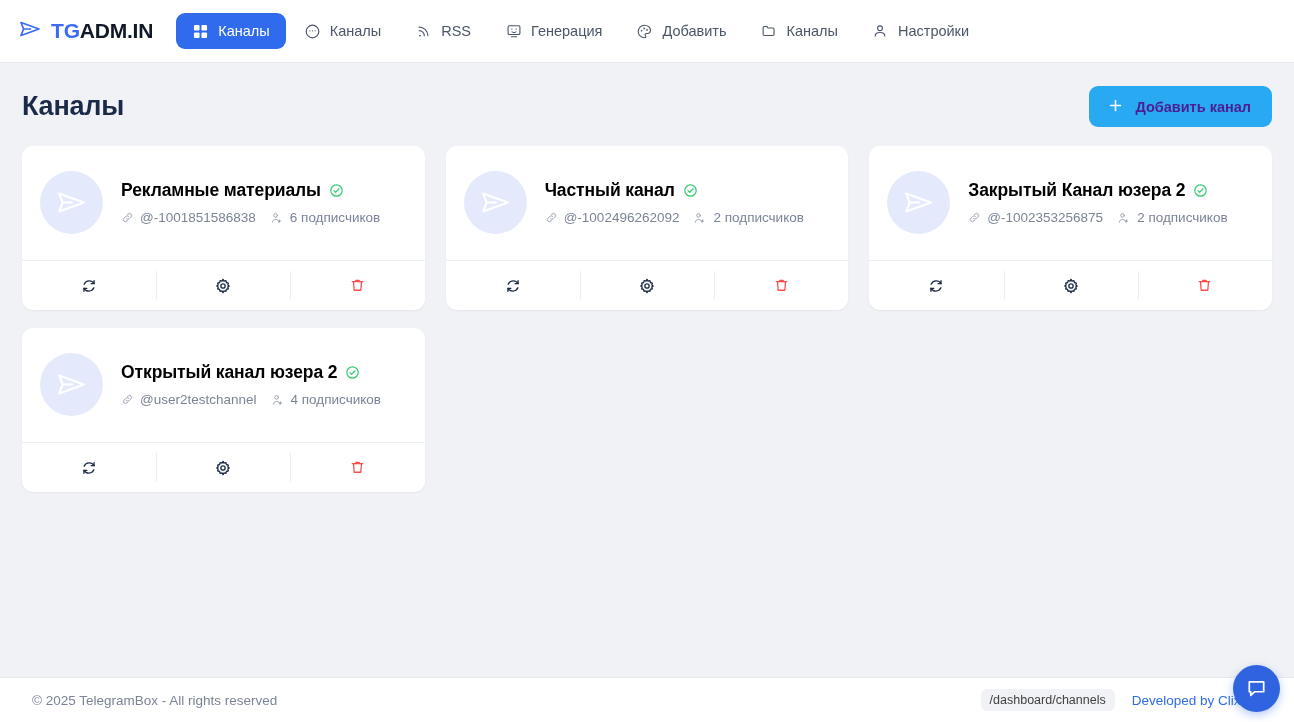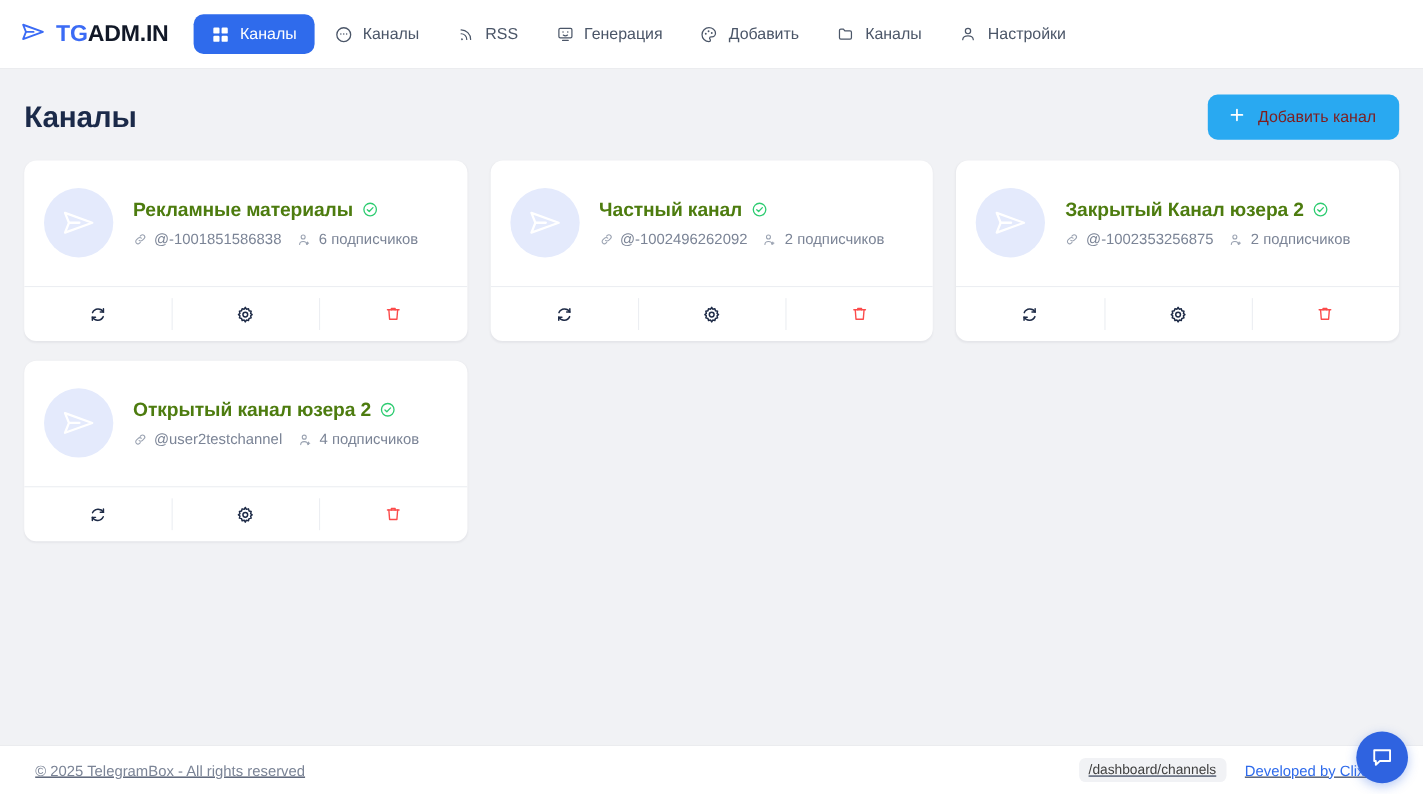--- a/index.html
+++ b/index.html
@@ -83,23 +83,23 @@
     letter-spacing: -0.2px;
   }
   .add-btn {
     display: flex;
     align-items: center;
     gap: 11px;
     height: 41px;
     padding: 0 21px 0 18px;
     border-radius: 9px;
     background: #29a9f1;
-    color: #7f1d1d;
+    color: #4c1d95;
     font-size: 14.5px;
-    font-weight: normal;
+    font-weight: bold;
     border: none;
     cursor: pointer;
     font-family: inherit;
     white-space: nowrap;
   }
   .plus-ico { font-size: 19px; font-weight: normal; line-height: 1; display: block; }
 
   
   .grid {
     display: grid;
@@ -133,21 +133,21 @@
   .card-info { min-width: 0; }
   .card-title-row {
     display: flex;
     align-items: center;
     gap: 8px;
     margin-bottom: 9px;
   }
   .card-title {
     font-size: 17.5px;
     font-weight: bold;
-    color: #4d7c0f;
+    color: #000000;
     white-space: nowrap;
     letter-spacing: -0.1px;
   }
   .verified { display: flex; flex: 0 0 auto; }
   .card-meta {
     display: flex;
     align-items: center;
     gap: 14px;
     font-size: 13.5px;
     color: #7b8496;
@@ -184,21 +184,20 @@
     position: absolute;
     left: 0; right: 0; bottom: 0;
     height: 45px;
     background: #ffffff;
     border-top: 1px solid #e6e8ec;
     display: flex;
     align-items: center;
     justify-content: space-between;
     padding: 0 28px 0 32px;
     font-size: 13.5px;
-    text-decoration: underline;
   }
   .copyright { color: #7b8496; }
   .footer-right { display: flex; align-items: center; gap: 17px; }
   .route-chip {
     background: #f1f2f5;
     color: #404040;
     border-radius: 6px;
     padding: 4px 9px;
     font-size: 12.5px;
   }

